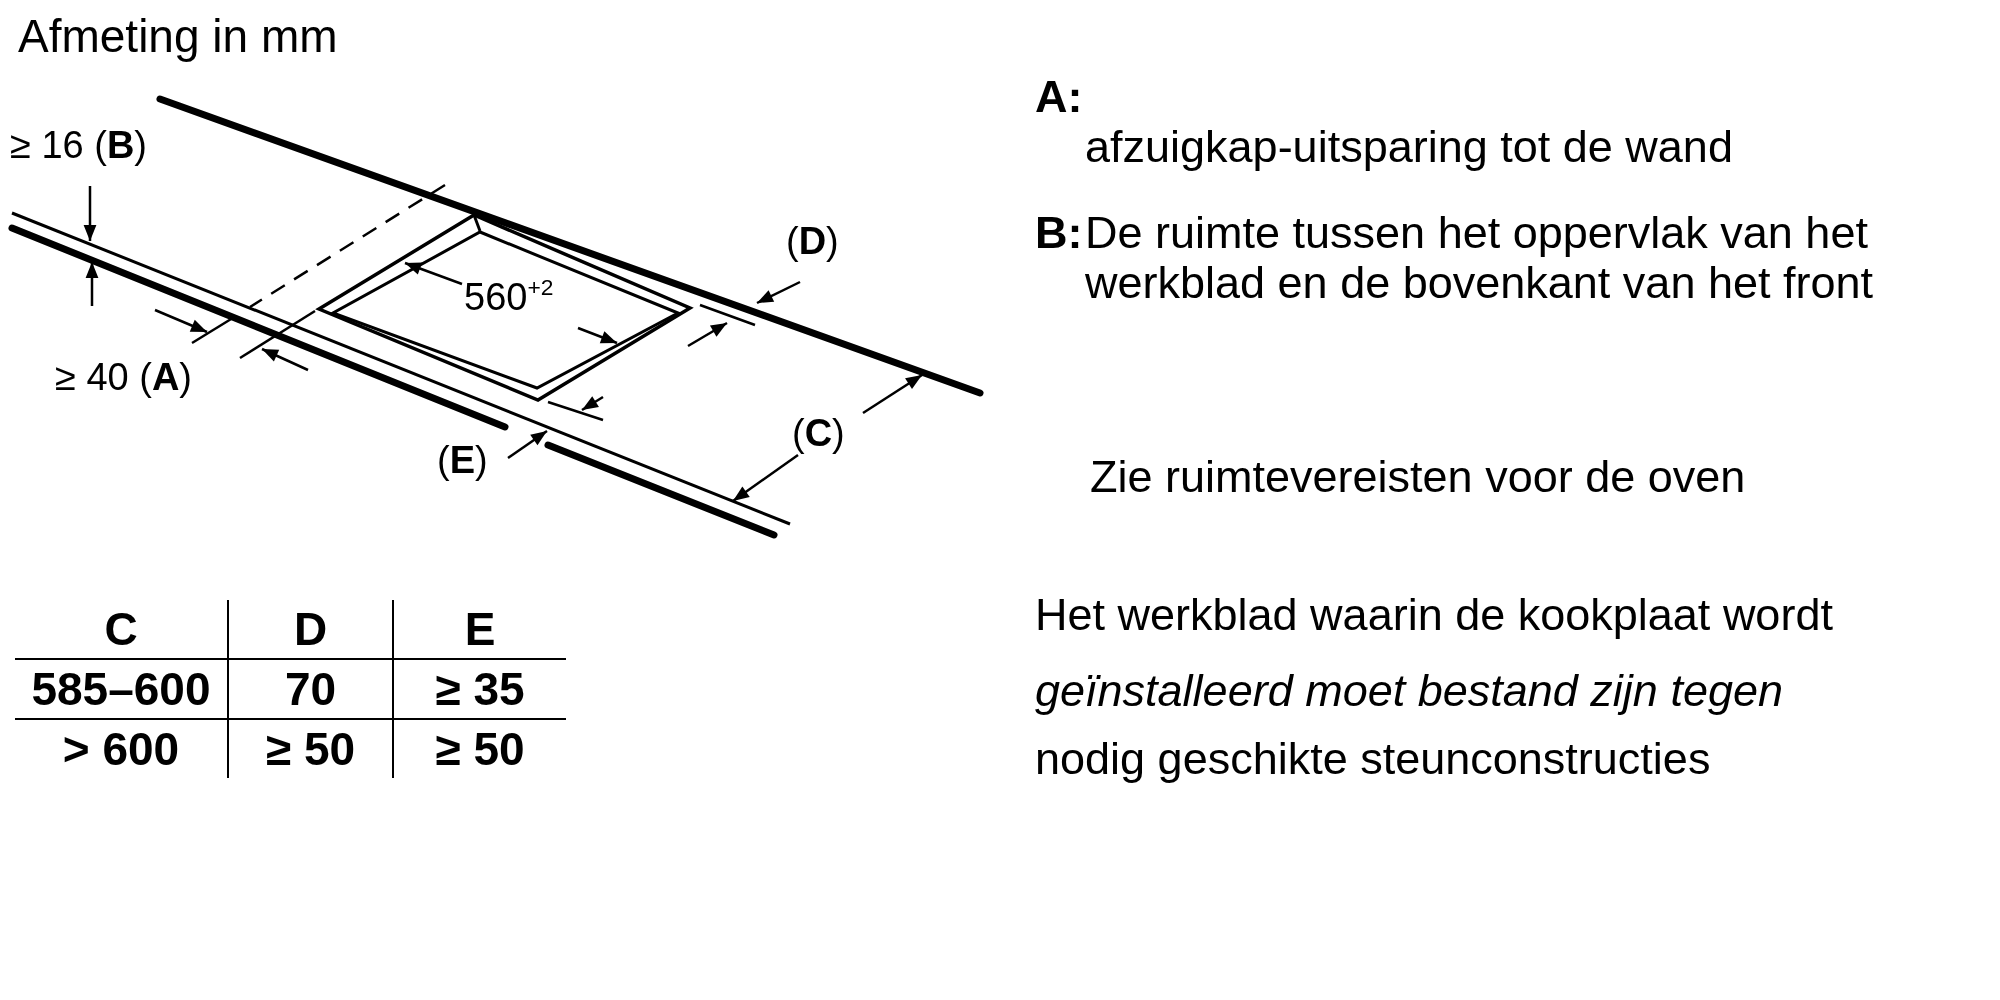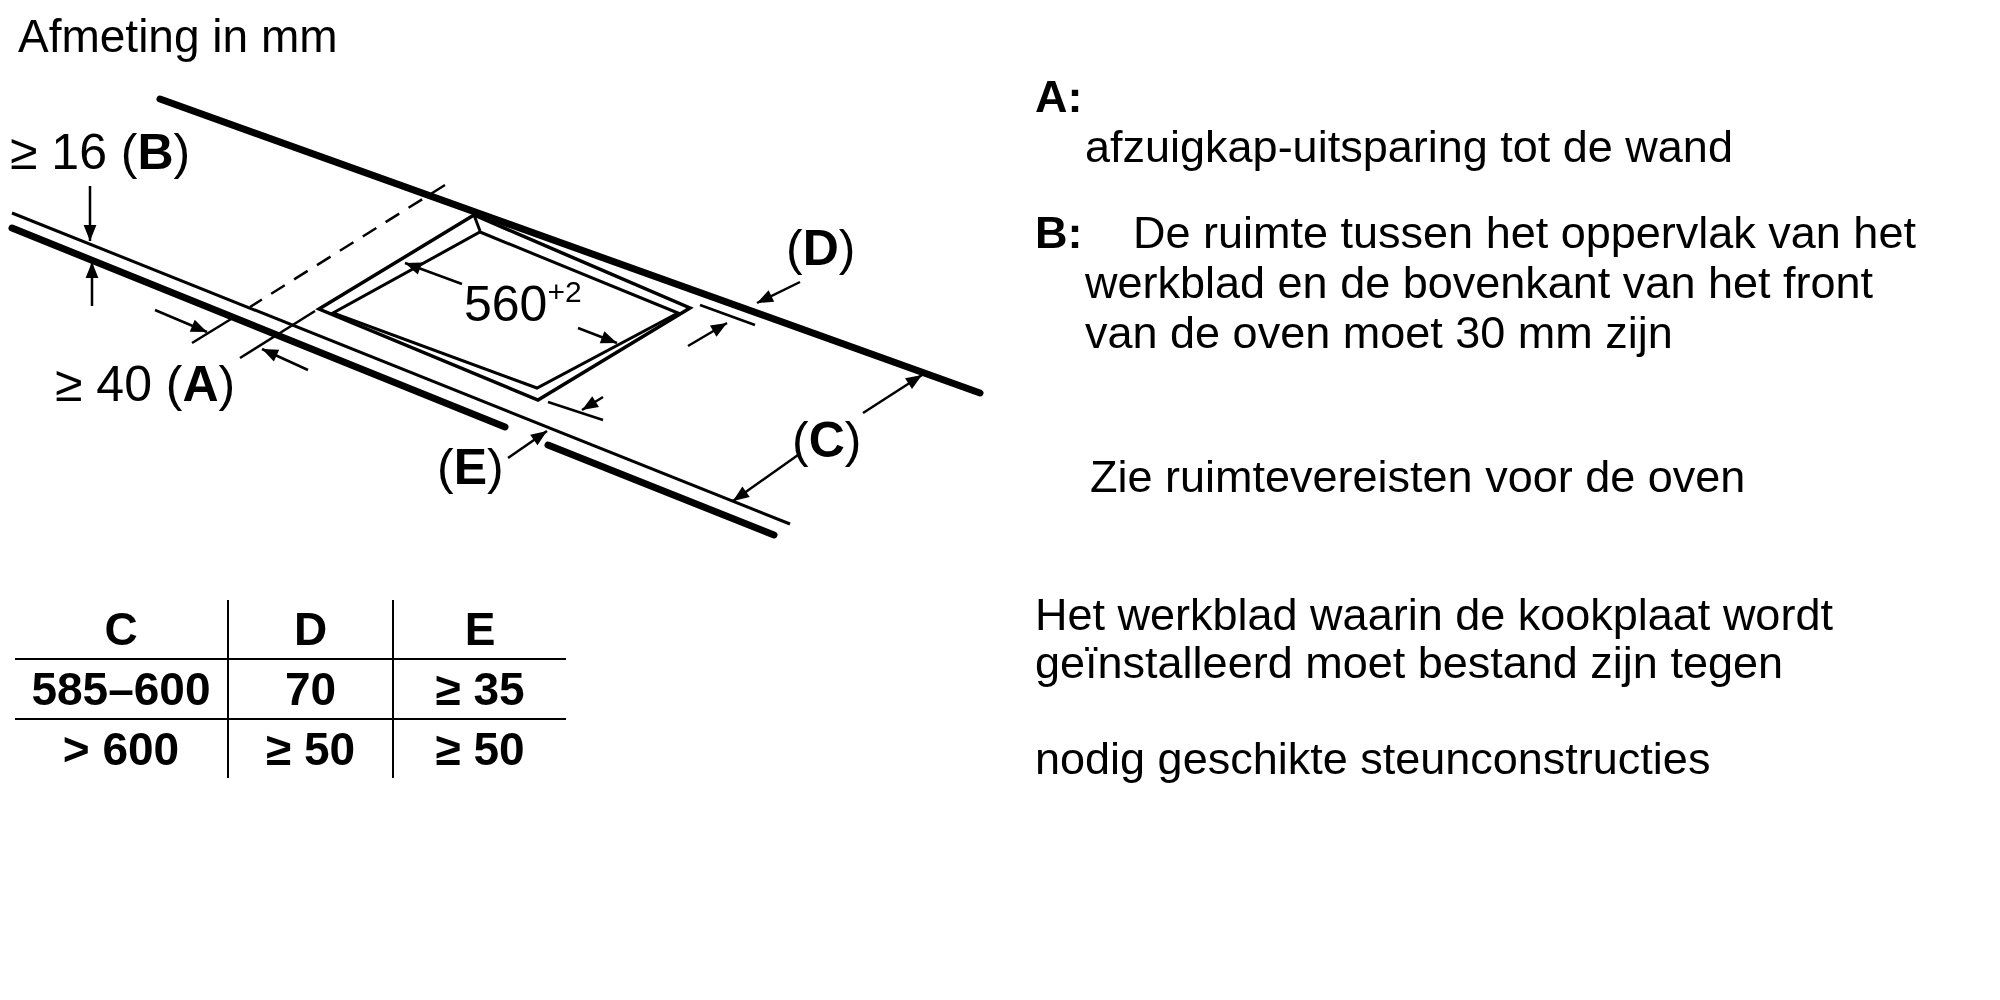--- a/index.html
+++ b/index.html
@@ -3,21 +3,21 @@
 <meta charset="utf-8">
 <style>
   html,body{margin:0;padding:0;}
   body{
     width:2000px;height:1000px;position:relative;overflow:hidden;
     background:#ffffff;color:#000;
     font-family:"Liberation Sans","DejaVu Sans",sans-serif;
   }
   #stage{position:absolute;left:0;top:0;width:1860px;height:1000px;}
   svg.draw{position:absolute;left:0;top:0;pointer-events:none;}
-  .lbl{position:absolute;white-space:nowrap;font-size:50px;line-height:1.05;color:#000;}
+  .lbl{position:absolute;white-space:nowrap;font-size:38px;line-height:1.05;color:#000;}
   .lbl b{font-weight:bold;}
   .lbl sup{font-size:60%;position:relative;top:-0.05em;vertical-align:super;line-height:0;}
   .title{font-size:46px;}
   
   .dimtable{position:absolute;left:15px;top:600px;border-collapse:collapse;font-size:46px;}
   .dimtable td,.dimtable th{
     padding:0;text-align:center;vertical-align:middle;height:58px;
     font-weight:bold;
   }
   .dimtable .c1{width:212px;}
@@ -103,23 +103,22 @@
       <td class="c2 vline">≥ 50</td>
       <td class="c3">≥ 50</td>
     </tr>
   </tbody>
     </table>
 
   <div class="note note-label" style="left:1035px;top:72px;">A:</div>
   <div class="note" style="left:1085px;top:122px;">afzuigkap-uitsparing tot de wand</div>
 
   <div class="note note-label" style="left:1035px;top:208px;">B:</div>
-  <div class="note" style="left:1085px;top:208px;margin-left:48px;">De ruimte tussen het oppervlak van het</div>
+  <div class="note" style="left:1085px;top:208px;">De ruimte tussen het oppervlak van het</div>
   <div class="note" style="left:1085px;top:258px;">werkblad en de bovenkant van het front</div>
-  <div class="note" style="left:1085px;top:308px;">van de oven moet 30 mm zijn</div>
 
   <div class="note" style="left:1090px;top:452px;">Zie ruimtevereisten voor de oven</div>
 
   <div class="note" style="left:1035px;top:590px;">Het werkblad waarin de kookplaat wordt</div>
-  <div class="note" style="left:1035px;top:638px;">geïnstalleerd moet bestand zijn tegen</div>
+  <div class="note" style="left:1035px;top:666px;font-style:italic;">geïnstalleerd moet bestand zijn tegen</div>
   <div class="note" style="left:1035px;top:734px;">nodig geschikte steunconstructies</div>
 
 </div>
 
 </body></html>

